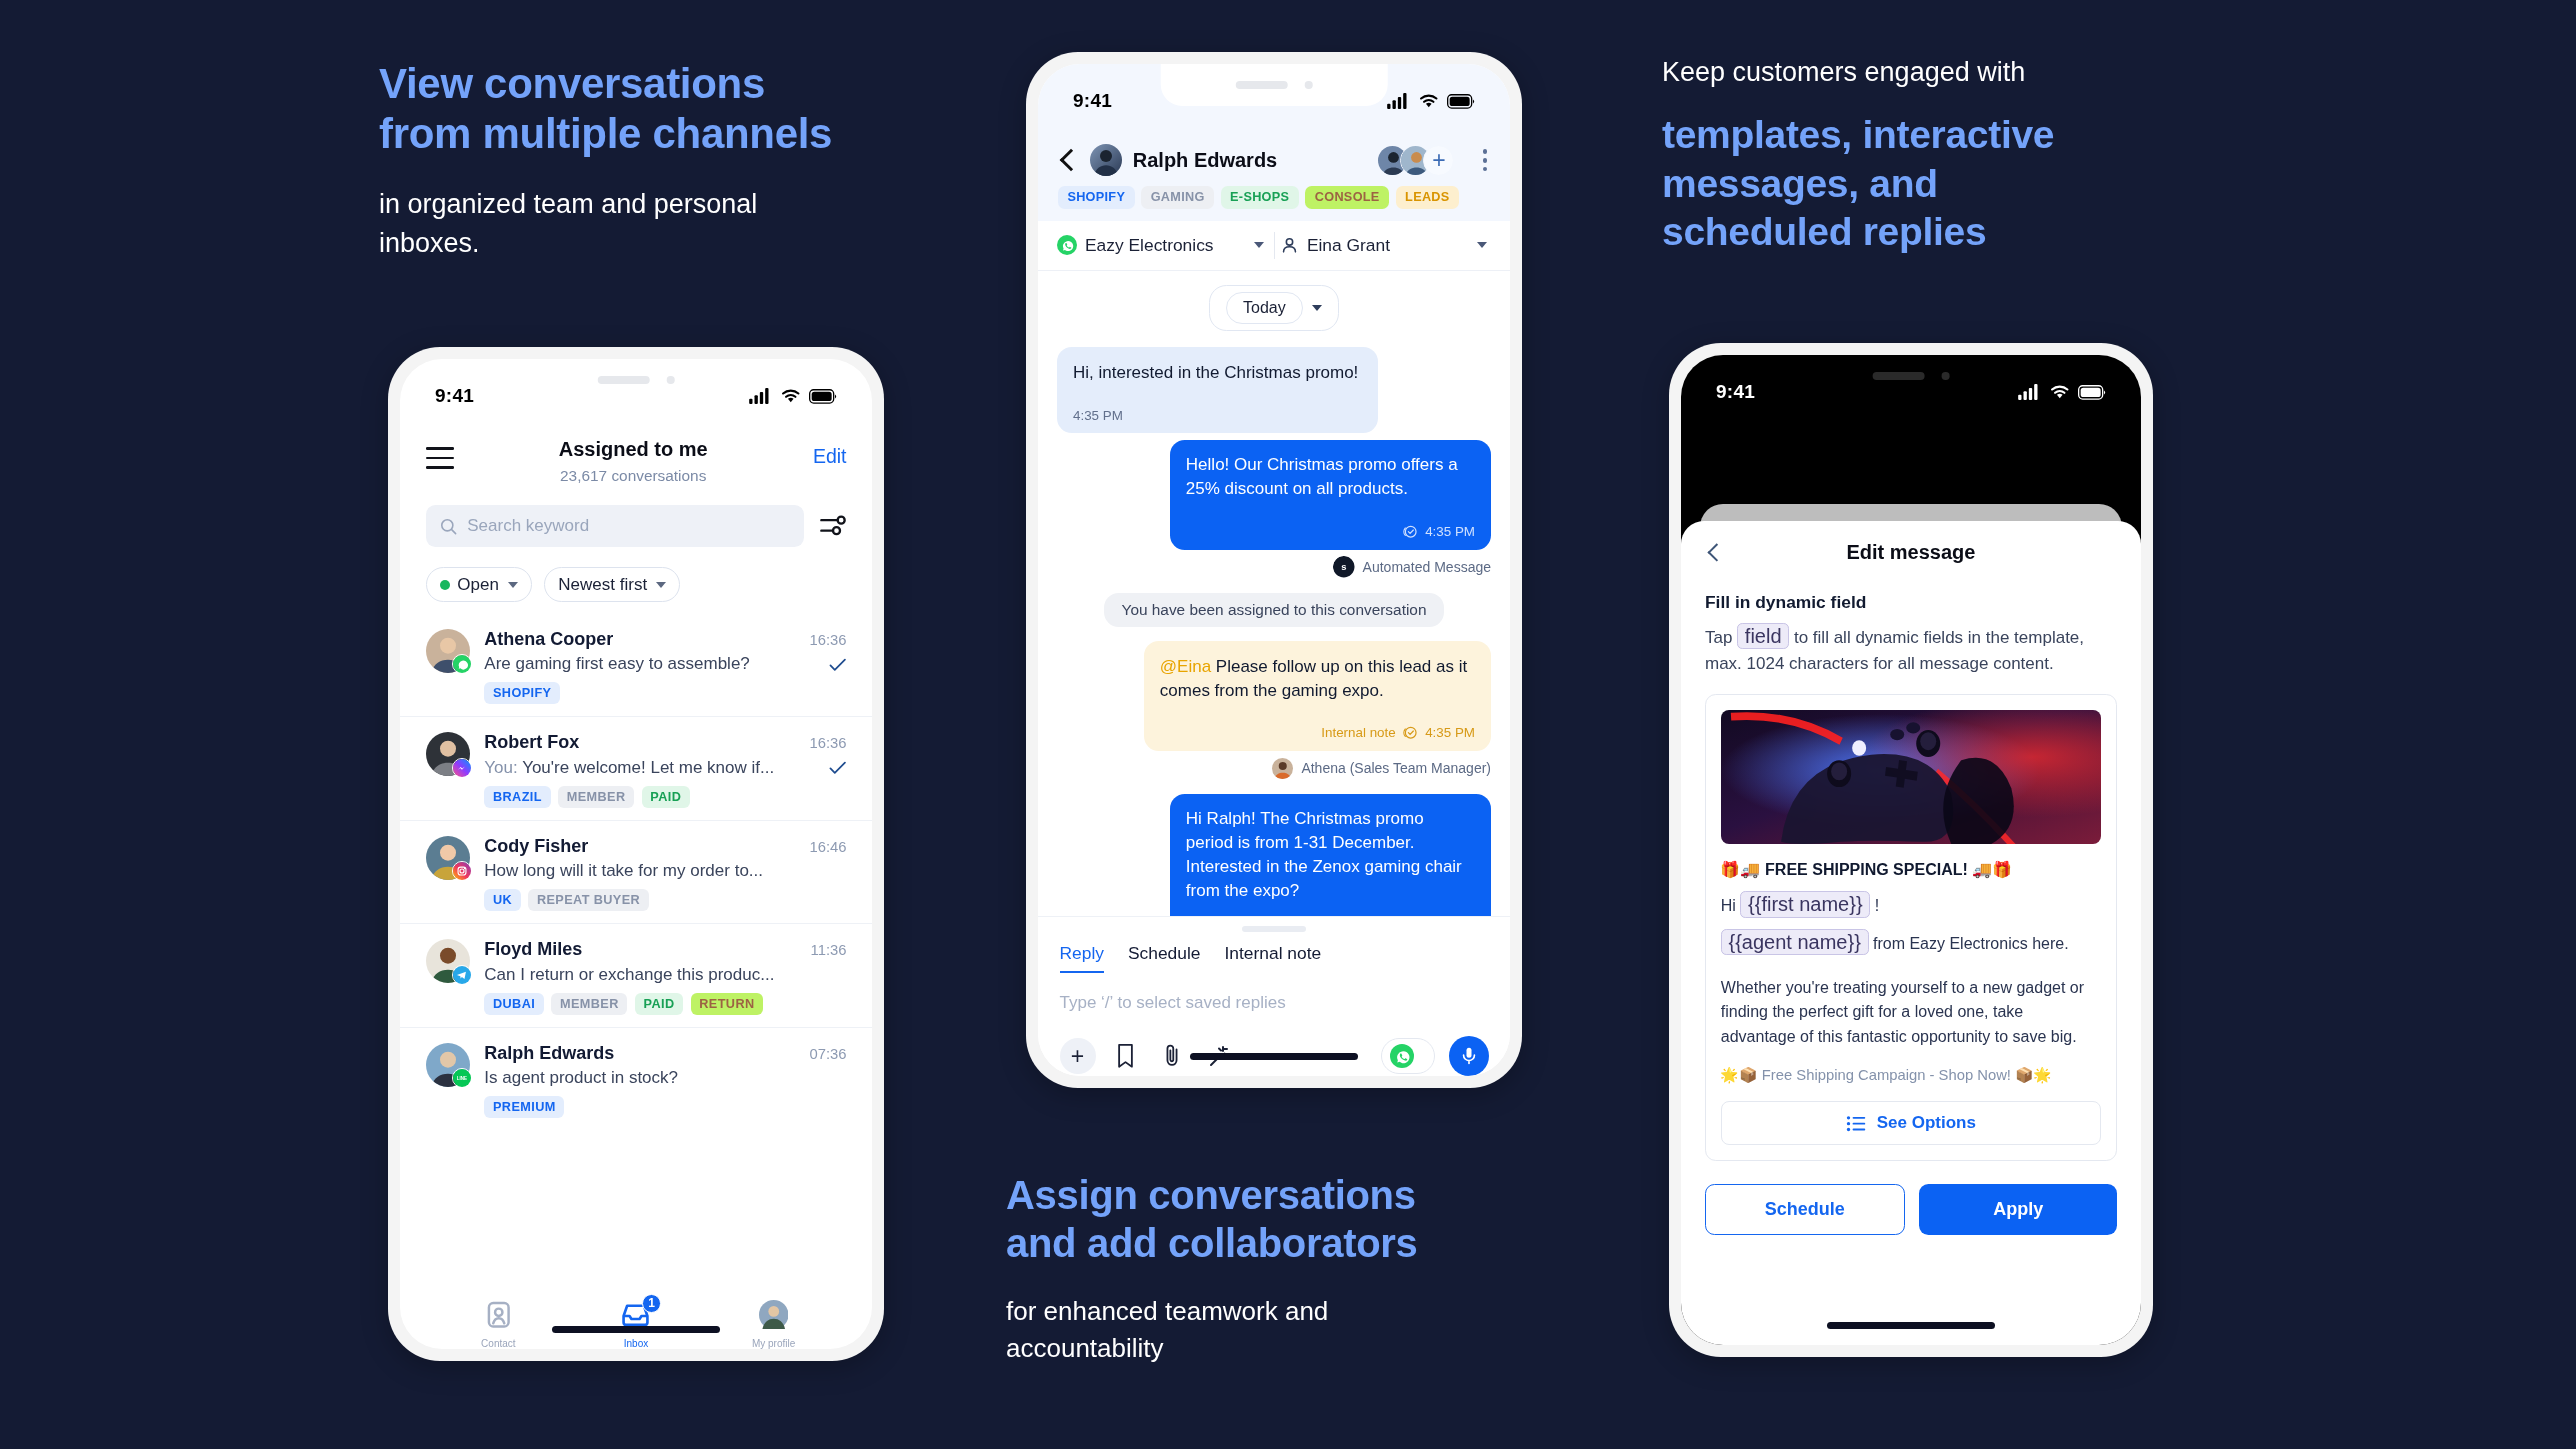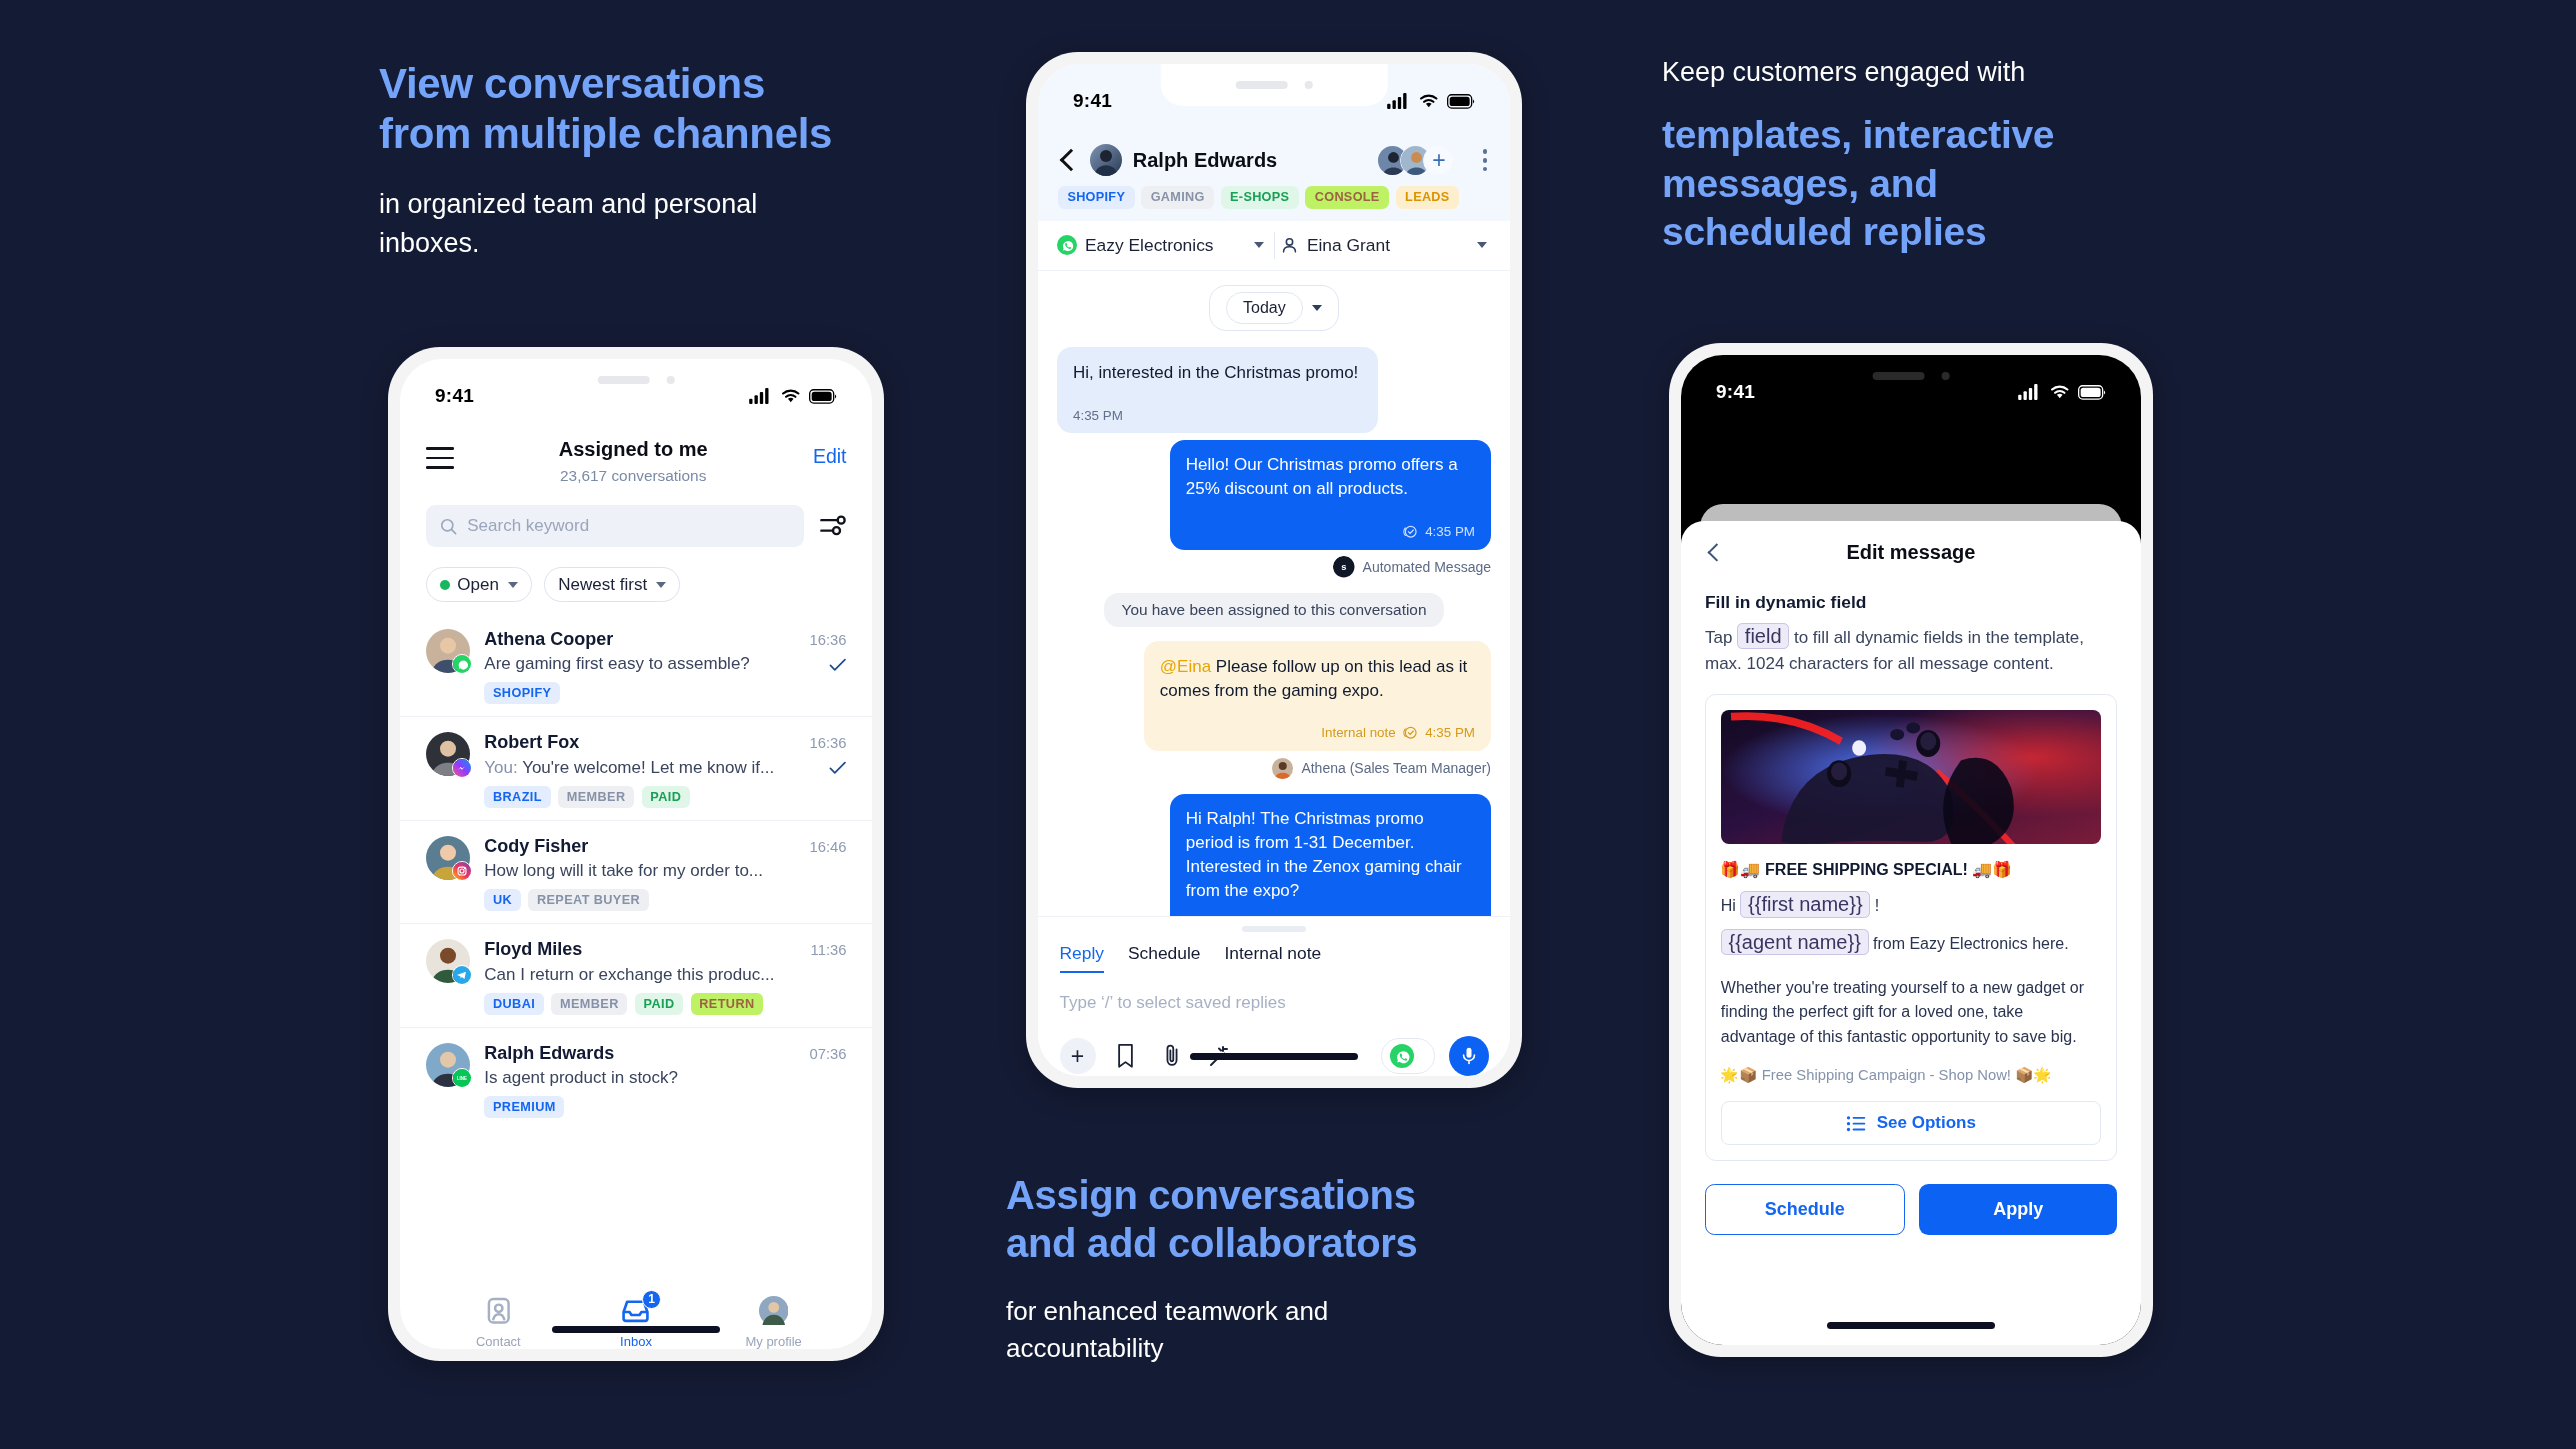--- a/index.html
+++ b/index.html
@@ -118,21 +118,21 @@
   .tick { width: 17.4px; height: 13.4px; flex: none; }
   .tagrow { display: flex; gap: 7.4px; margin-top: 8px; flex-wrap: wrap; }
   .tag { font-size: 12.7px; font-weight: bold; letter-spacing: 0.4px; padding: 4px 8.7px; border-radius: 6px; }
   .t-blue { background: #E3EDFD; color: #1466F0; }
   .t-gray { background: #EDEFF3; color: #8792A8; }
   .t-green{ background: #E0F6E8; color: #18A055; }
   .t-brown{ background: #bef264; color: #9C6343; }
 
   .tabbar { display: flex; align-items: flex-start; justify-content: space-around; padding: 12px 29.5px 0 29.5px; }
   .tab { display: flex; flex-direction: column; align-items: center; gap: 6.7px; position: relative; width: 101px; }
-  .tab-label { font-size: 13px; color: #9AA5BB; }
+  .tab-label { font-size: 10px; color: #9AA5BB; }
   .tab.active .tab-label { color: #1466F0; }
   .badge {
     position: absolute; top: -6px; right: 25.5px; min-width: 19px; height: 19px;
     background: #1466F0; border-radius: 9.4px; color: #fff; font-size: 12px; font-weight: bold;
     display: flex; align-items: center; justify-content: center; padding: 0 4.7px; border: 1.3px solid #fff;
   }
 
   
   #phone-center { left: 1026px; top: 52px; width: 496px; height: 1036px; }
   .cp-head { background: #F3F7FE; padding: 67px 0 0 0; }

